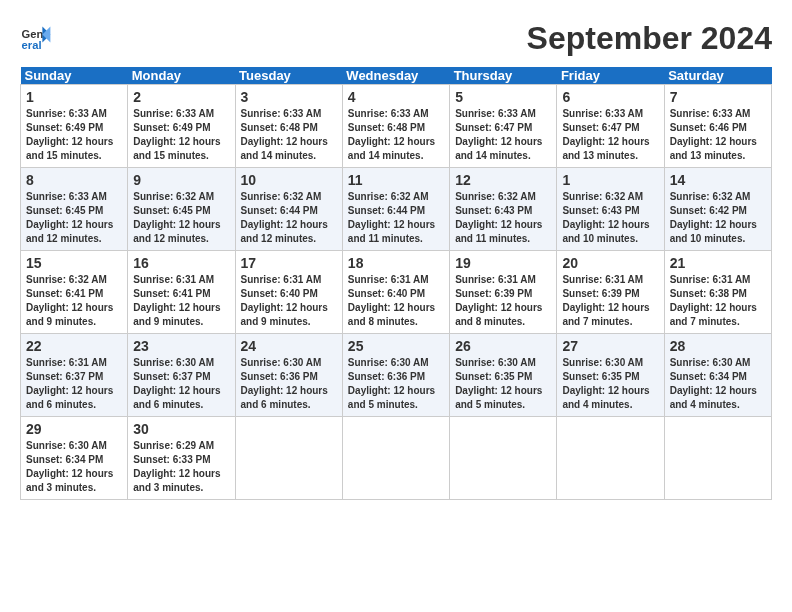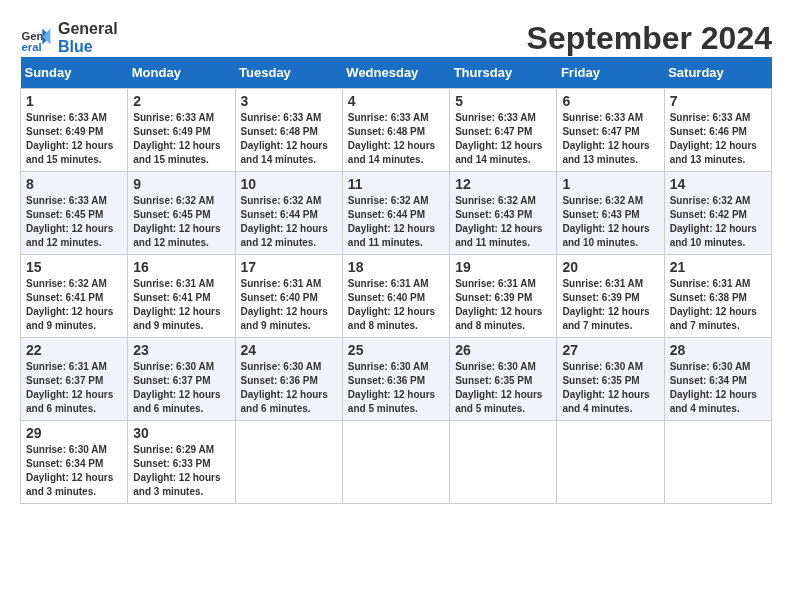--- a/index.html
+++ b/index.html
@@ -7,20 +7,21 @@
       font-family: Arial, sans-serif;
       background: #fff;
       width: 792px;
       min-height: 612px;
       padding: 20px;
     }
     .header {
       display: flex;
       justify-content: space-between;
       align-items: flex-start;
+      margin-bottom: 10px;
     }
     .logo {
       display: flex;
       align-items: center;
       gap: 6px;
     }
     .logo-icon {
       width: 32px;
       height: 32px;
     }
@@ -37,21 +38,21 @@
       color: #555;
     }
     table {
       width: 100%;
       border-collapse: collapse;
       font-size: 11px;
     }
     thead th {
       background-color: #1a6fc4;
       color: #fff;
-      padding: 8px 4px;
+      padding: 1px 4px;
       text-align: left;
       font-size: 13px;
       font-weight: bold;
     }
     td {
       border: 1px solid #ccc;
       vertical-align: top;
       padding: 4px 5px;
       width: 14.28%;
       min-height: 80px;
@@ -83,25 +84,20 @@
 <body>
 
 <div class="header">
   <div class="logo">
     <svg class="logo-icon" viewBox="0 0 40 40" xmlns="http://www.w3.org/2000/svg">
       <text x="2" y="22" font-size="14" font-weight="bold" fill="#333">Gen</text>
       <text x="2" y="36" font-size="14" font-weight="bold" fill="#1a6fc4">eral</text>
       <polygon points="28,8 38,18 28,28" fill="#1a6fc4"></polygon>
       <polygon points="28,18 38,8 38,28" fill="#6aabee"></polygon>
     </svg>
-    <div>
-      <div style="font-size:16px;font-weight:bold;color:#333;">
-        <span style="color:#333;">General</span><br><span style="color:#1a6fc4;">Blue</span>
-      </div>
-    </div>
   </div>
   <div class="title-block">
     <div class="month-title">September 2024</div>
   </div>
 </div>
 
 <table>
   <thead>
     <tr>
     <th>Sunday</th>

